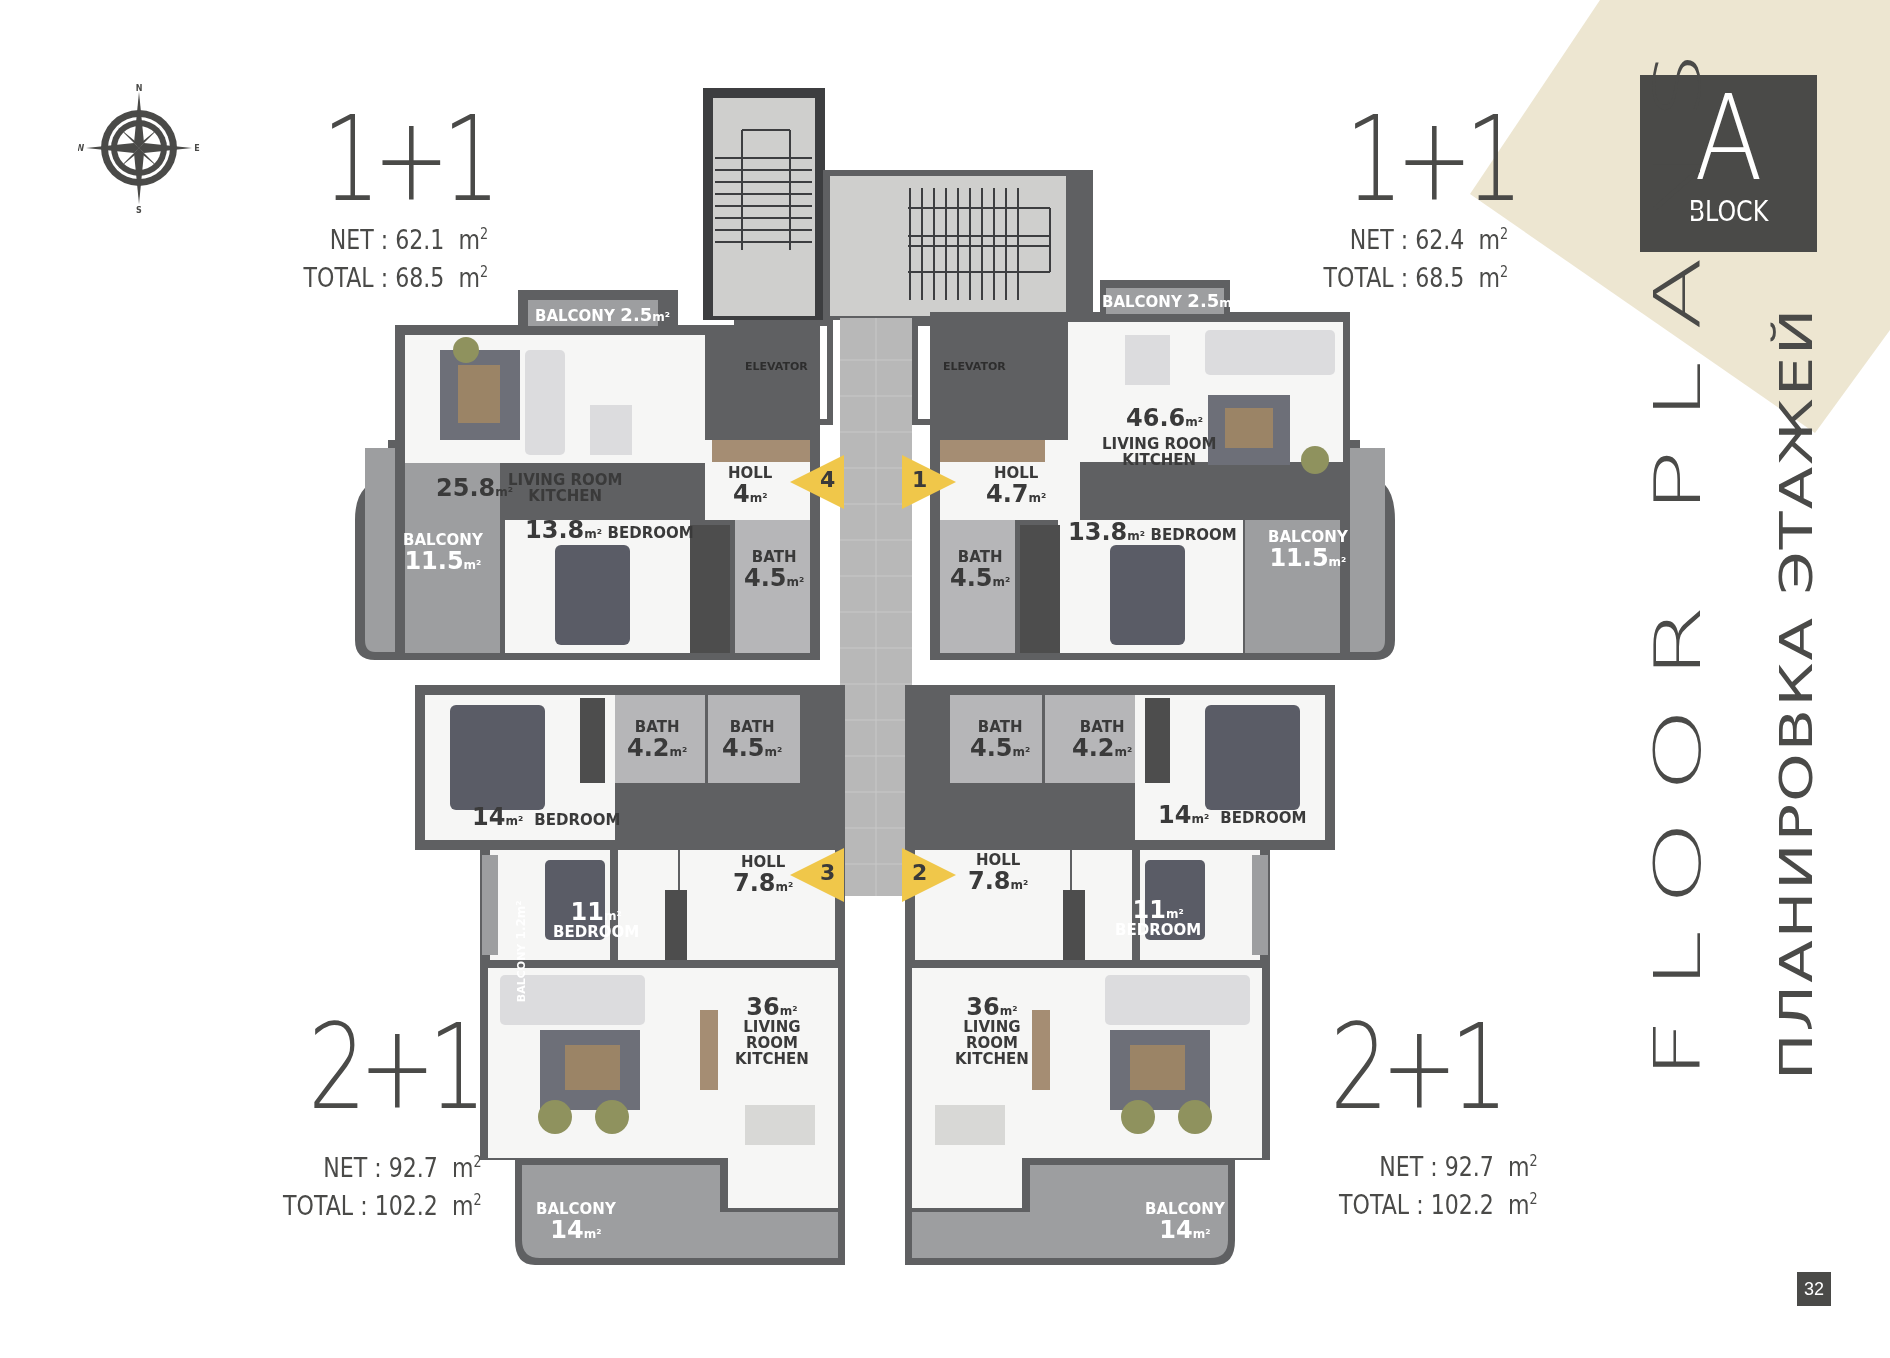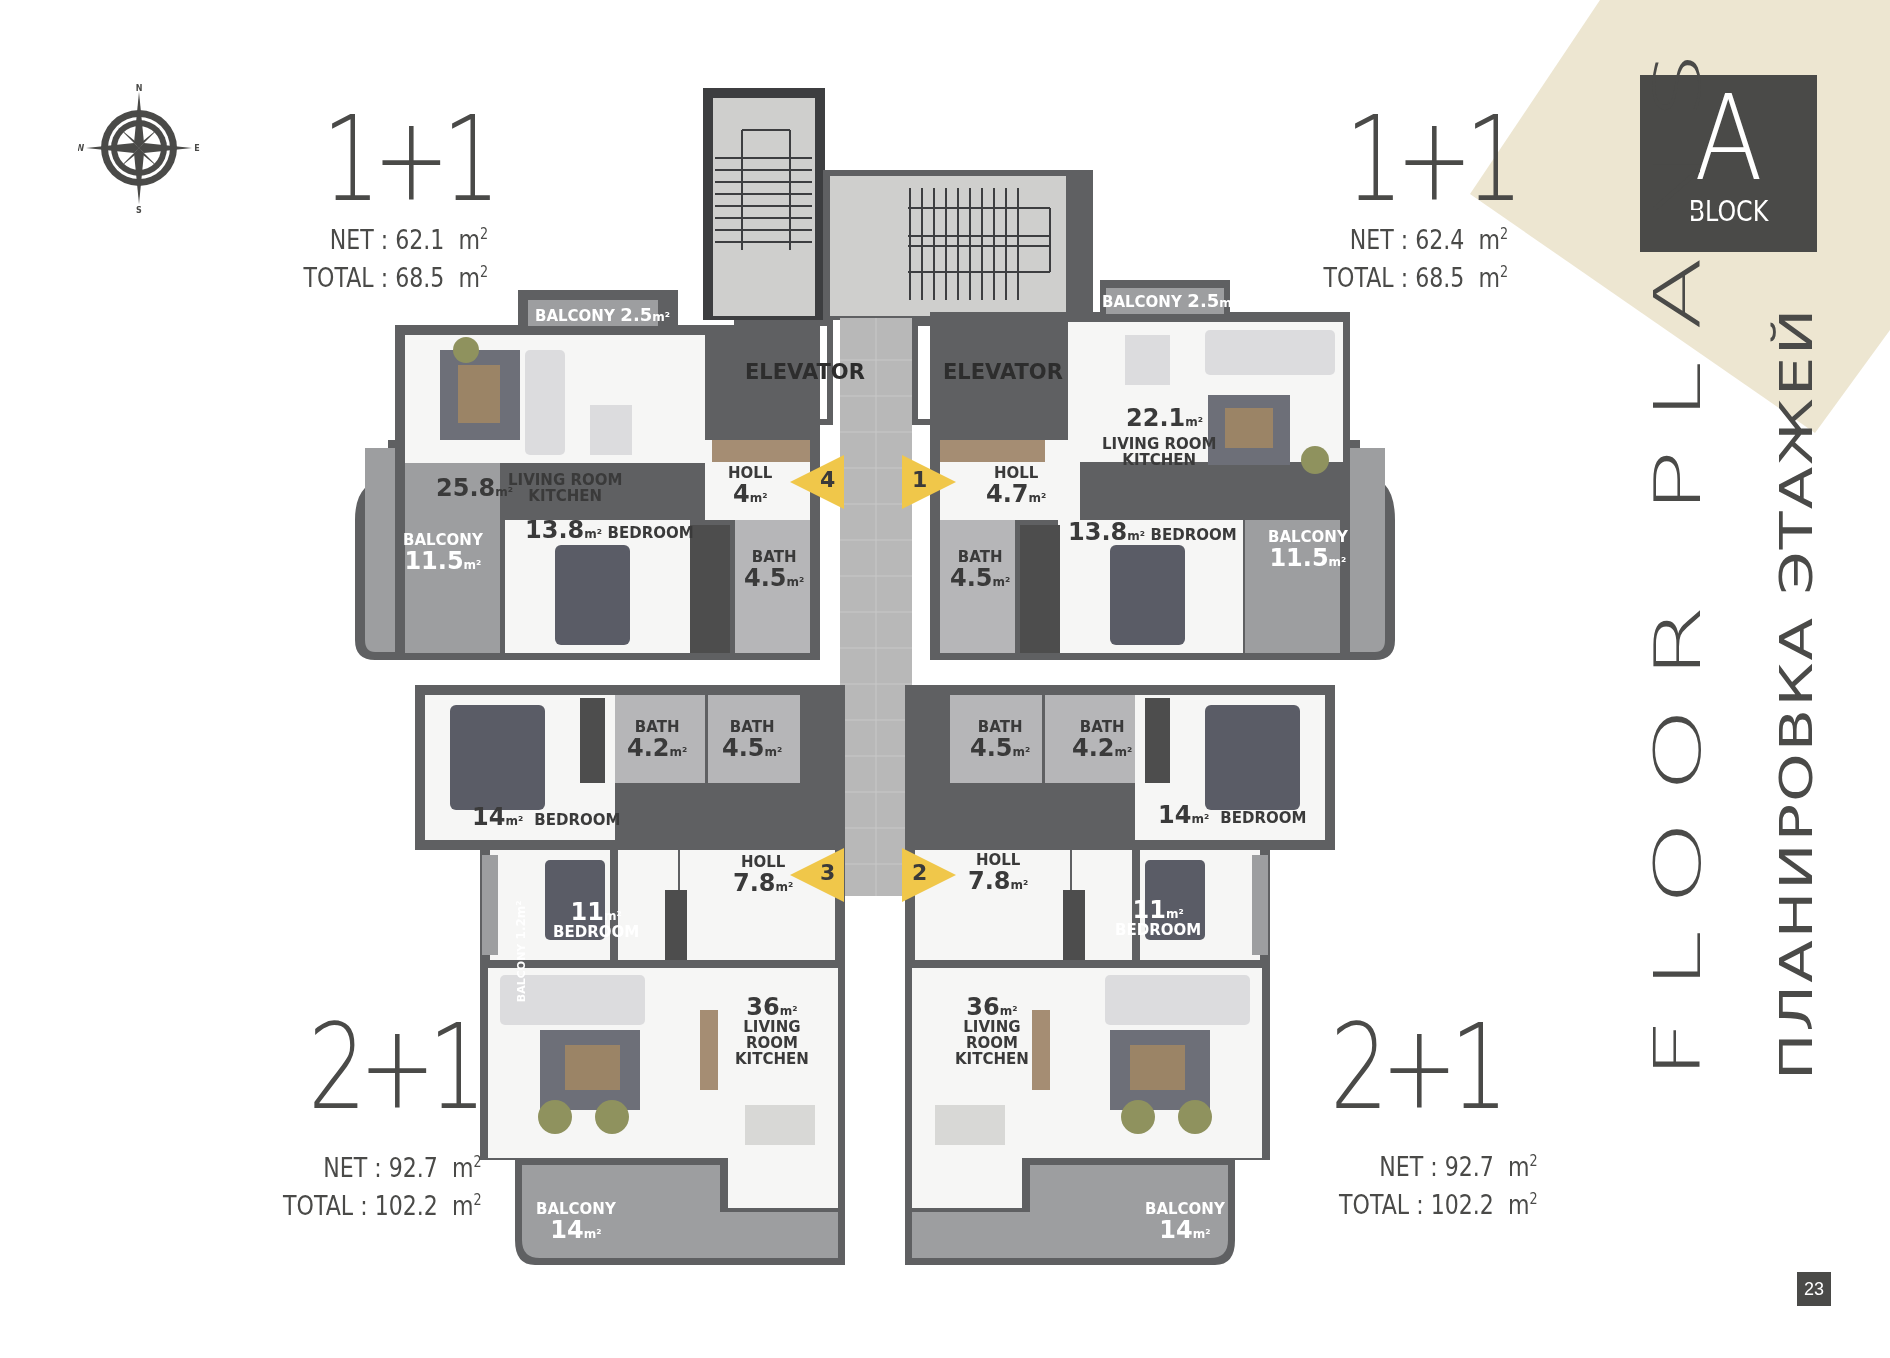--- a/index.html
+++ b/index.html
@@ -36,21 +36,21 @@
   .balc { fill:#9d9ea0; }
   .stair-floor { fill:#cfcfcd; }
   .corr { fill:#b8b8b8; }
   .lbl { position:absolute; font-family:"DejaVu Sans", sans-serif; font-weight:bold; color:#3a3a3a; white-space:nowrap; text-align:center; line-height:1.05; }
   .lbl.w { color:#ffffff; }
   .lbl .num { font-size:24px; }
   .lbl .unit { font-size:12px; }
   .lbl .name { font-size:15px; }
   .marker { position:absolute; width:54px; height:54px; }
   .marker span { position:absolute; top:12px; font-family:"DejaVu Sans", sans-serif; font-weight:bold; font-size:22px; color:#3a3a3a; }
-  .elev-lbl { position:absolute; font-family:"DejaVu Sans", sans-serif; font-weight:bold; font-size:21px; color:#2d2d2d; }
+  .elev-lbl { position:absolute; font-family:"DejaVu Sans", sans-serif; font-weight:bold; font-size:11px; color:#2d2d2d; }
   .furn-bed { fill:#5a5c66; }
   .furn-sofa { fill:#dcdcde; }
   .furn-rug { fill:#6d6f78; }
   .furn-table { fill:#9b8466; }
   .furn-chair { fill:#8f925e; }
   .furn-wood { fill:#a58d73; }
   .furn-wardrobe { fill:#4d4d4d; }
 </style>
 </head>
 <body>
@@ -103,21 +103,21 @@
 </div>
 
 <div class="block-badge">
   <span class="letter">A</span>
   <span class="word">BLOCK</span>
 </div>
 
 <div class="vtitle main">FLOOR PLANS</div>
 <div class="vtitle sub">ПЛАНИРОВКА ЭТАЖЕЙ</div>
 
-<div class="page-num">23</div>
+<div class="page-num">32</div>
 
 <svg class="plan" viewBox="0 0 1890 1358">
 
   <g>
     <rect x="703" y="88" width="122" height="232" class="wall-dark"></rect>
     <rect x="713" y="98" width="102" height="218" class="stair-floor"></rect>
     <rect x="823" y="170" width="270" height="150" class="wall"></rect>
     <rect x="830" y="176" width="236" height="140" class="stair-floor"></rect>
     <g stroke="#3d3e40" stroke-width="2" fill="none">
       <line x1="742" y1="130" x2="742" y2="250"></line>
@@ -313,21 +313,21 @@
     <div class="name">BALCONY</div>
     <div><span class="num">11.5</span><span class="unit">m²</span></div>
   </div>
 <div class="lbl" style="left:525px;top:518px"><span class="num">13.8</span><span class="unit">m²</span> <span class="name">BEDROOM</span></div>
 <div class="lbl" style="left:744px;top:550px">
     <div class="name">BATH</div>
     <div><span class="num">4.5</span><span class="unit">m²</span></div>
   </div>
 
 <div class="lbl w" style="left:1102px;top:292px"><span class="name">BALCONY</span> <span class="num" style="font-size:18px">2.5</span><span class="unit">m²</span></div>
-<div class="lbl" style="left:1126px;top:406px"><span class="num">22.1</span><span class="unit">m²</span></div>
+<div class="lbl" style="left:1126px;top:406px"><span class="num">46.6</span><span class="unit">m²</span></div>
 <div class="lbl" style="left:1102px;top:437px">
     <div class="name">LIVING ROOM</div>
     <div class="name">KITCHEN</div>
   </div>
 <div class="lbl" style="left:986px;top:466px">
     <div class="name">HOLL</div>
     <div><span class="num">4.7</span><span class="unit">m²</span></div>
   </div>
 <div class="lbl w" style="left:1268px;top:530px">
     <div class="name">BALCONY</div>

